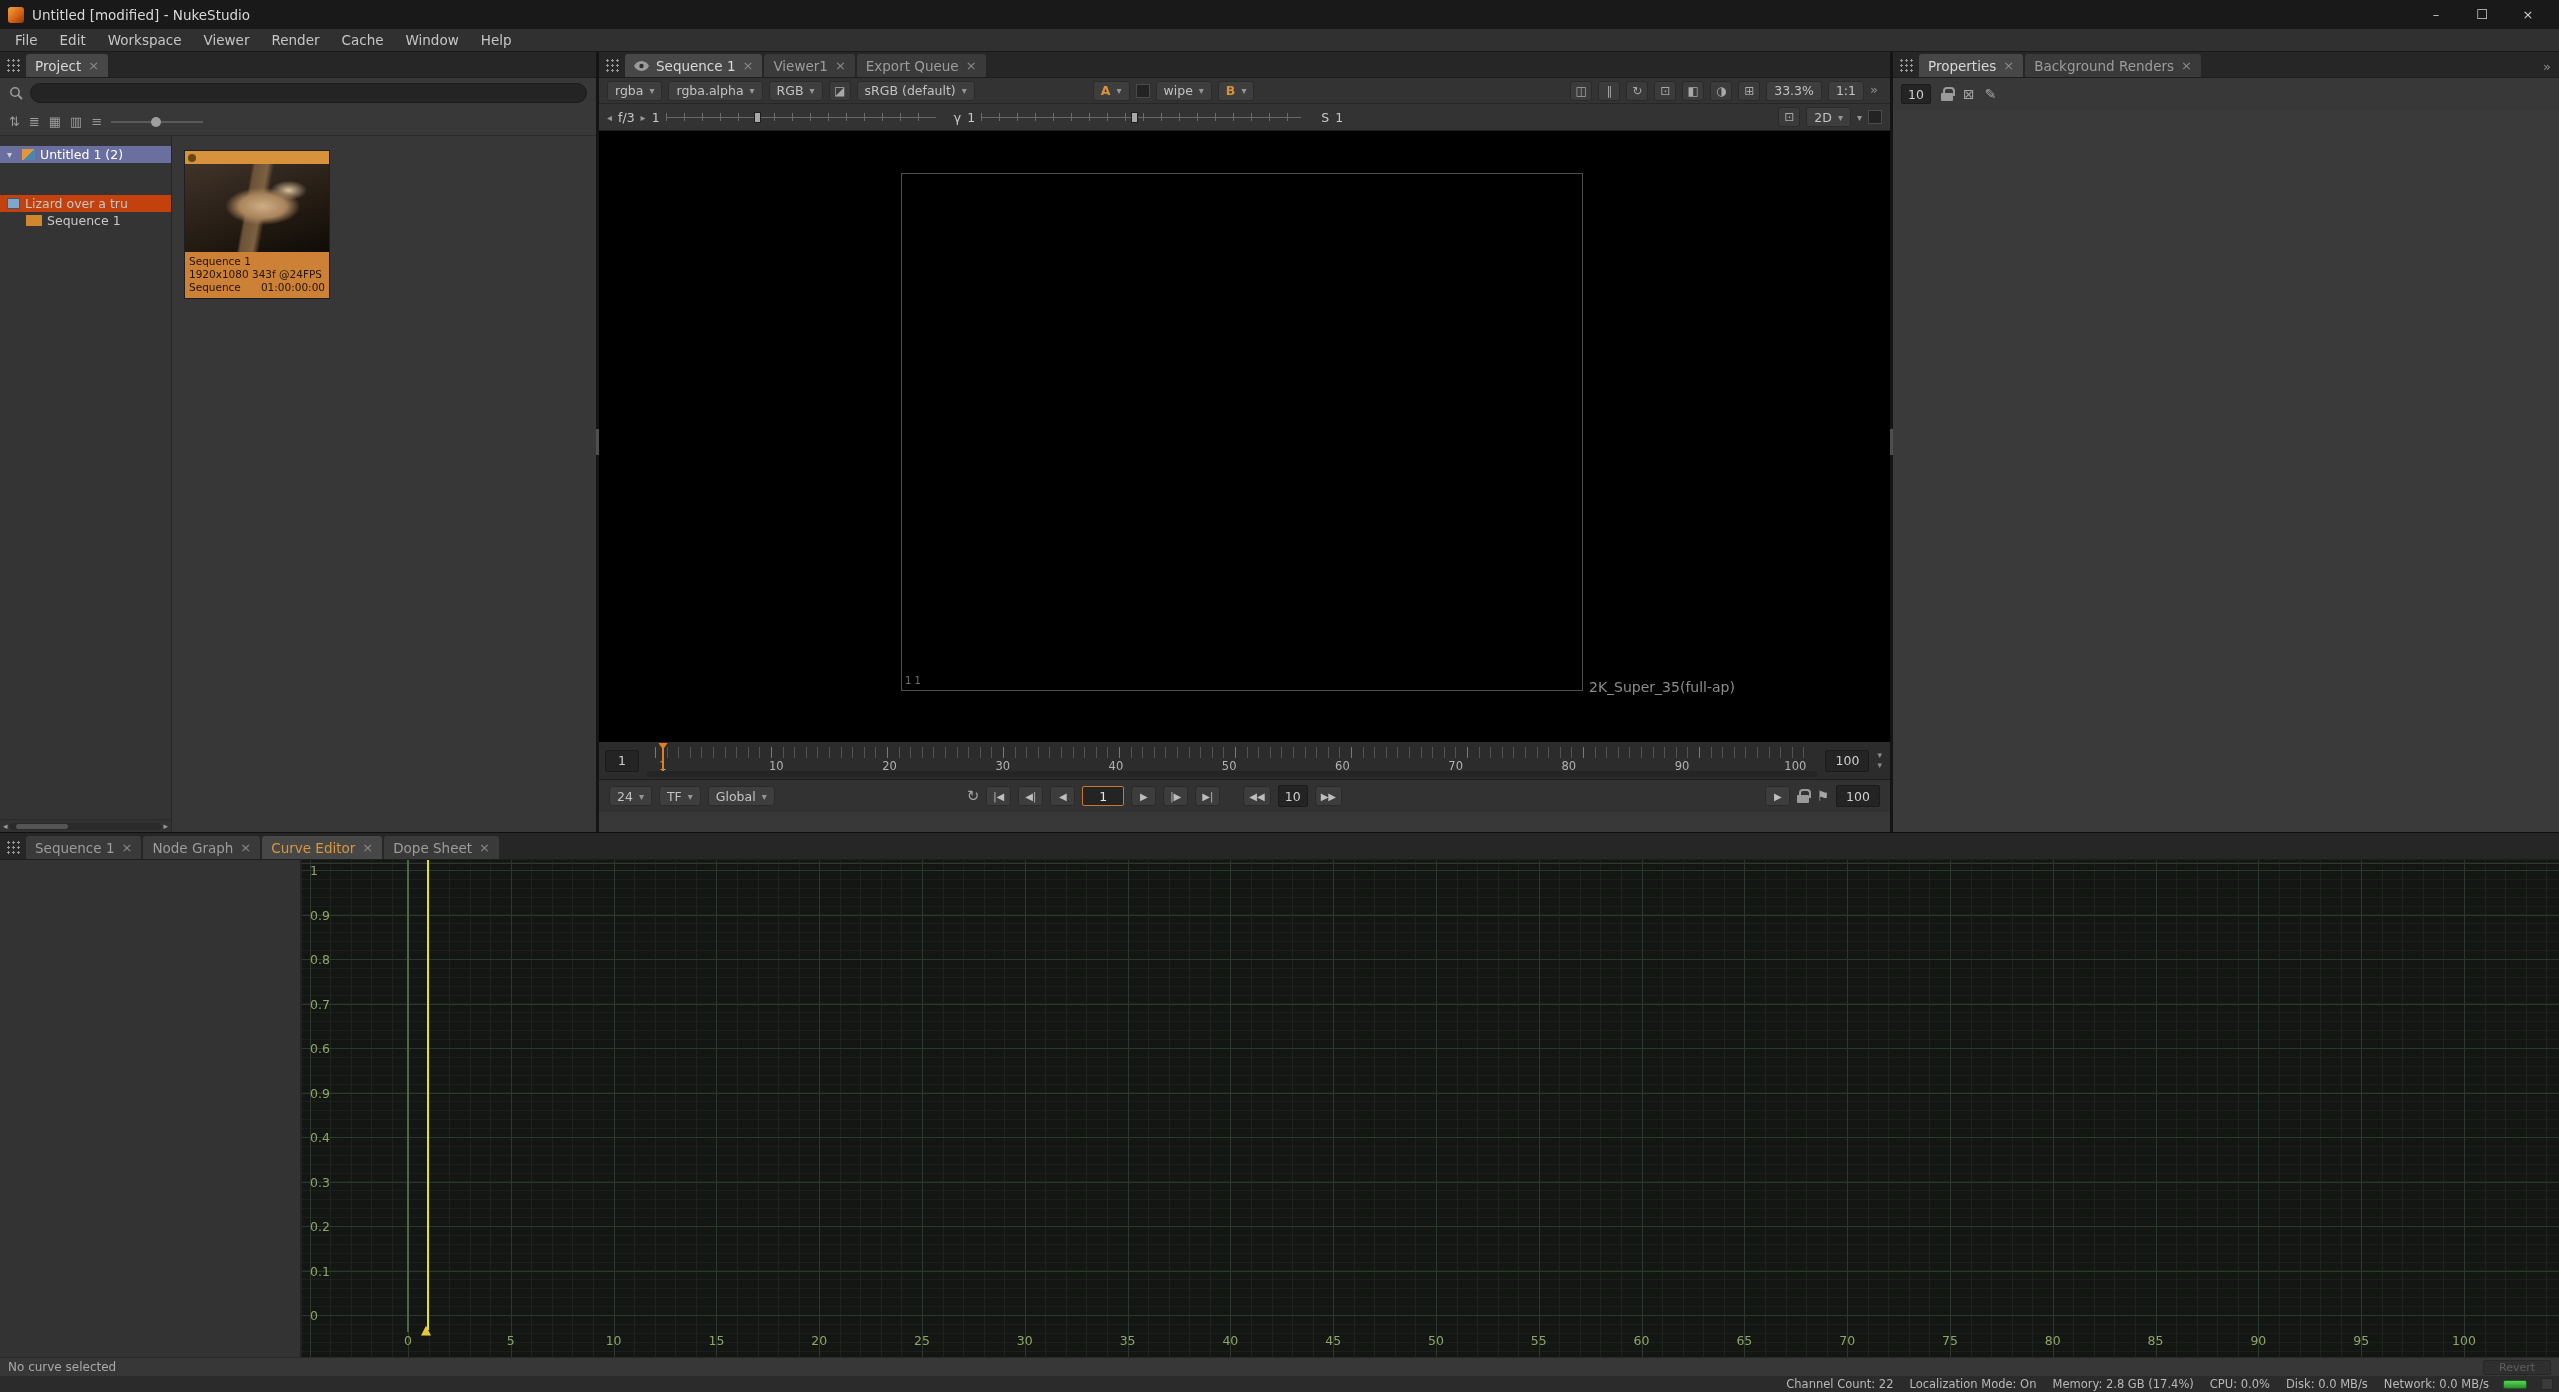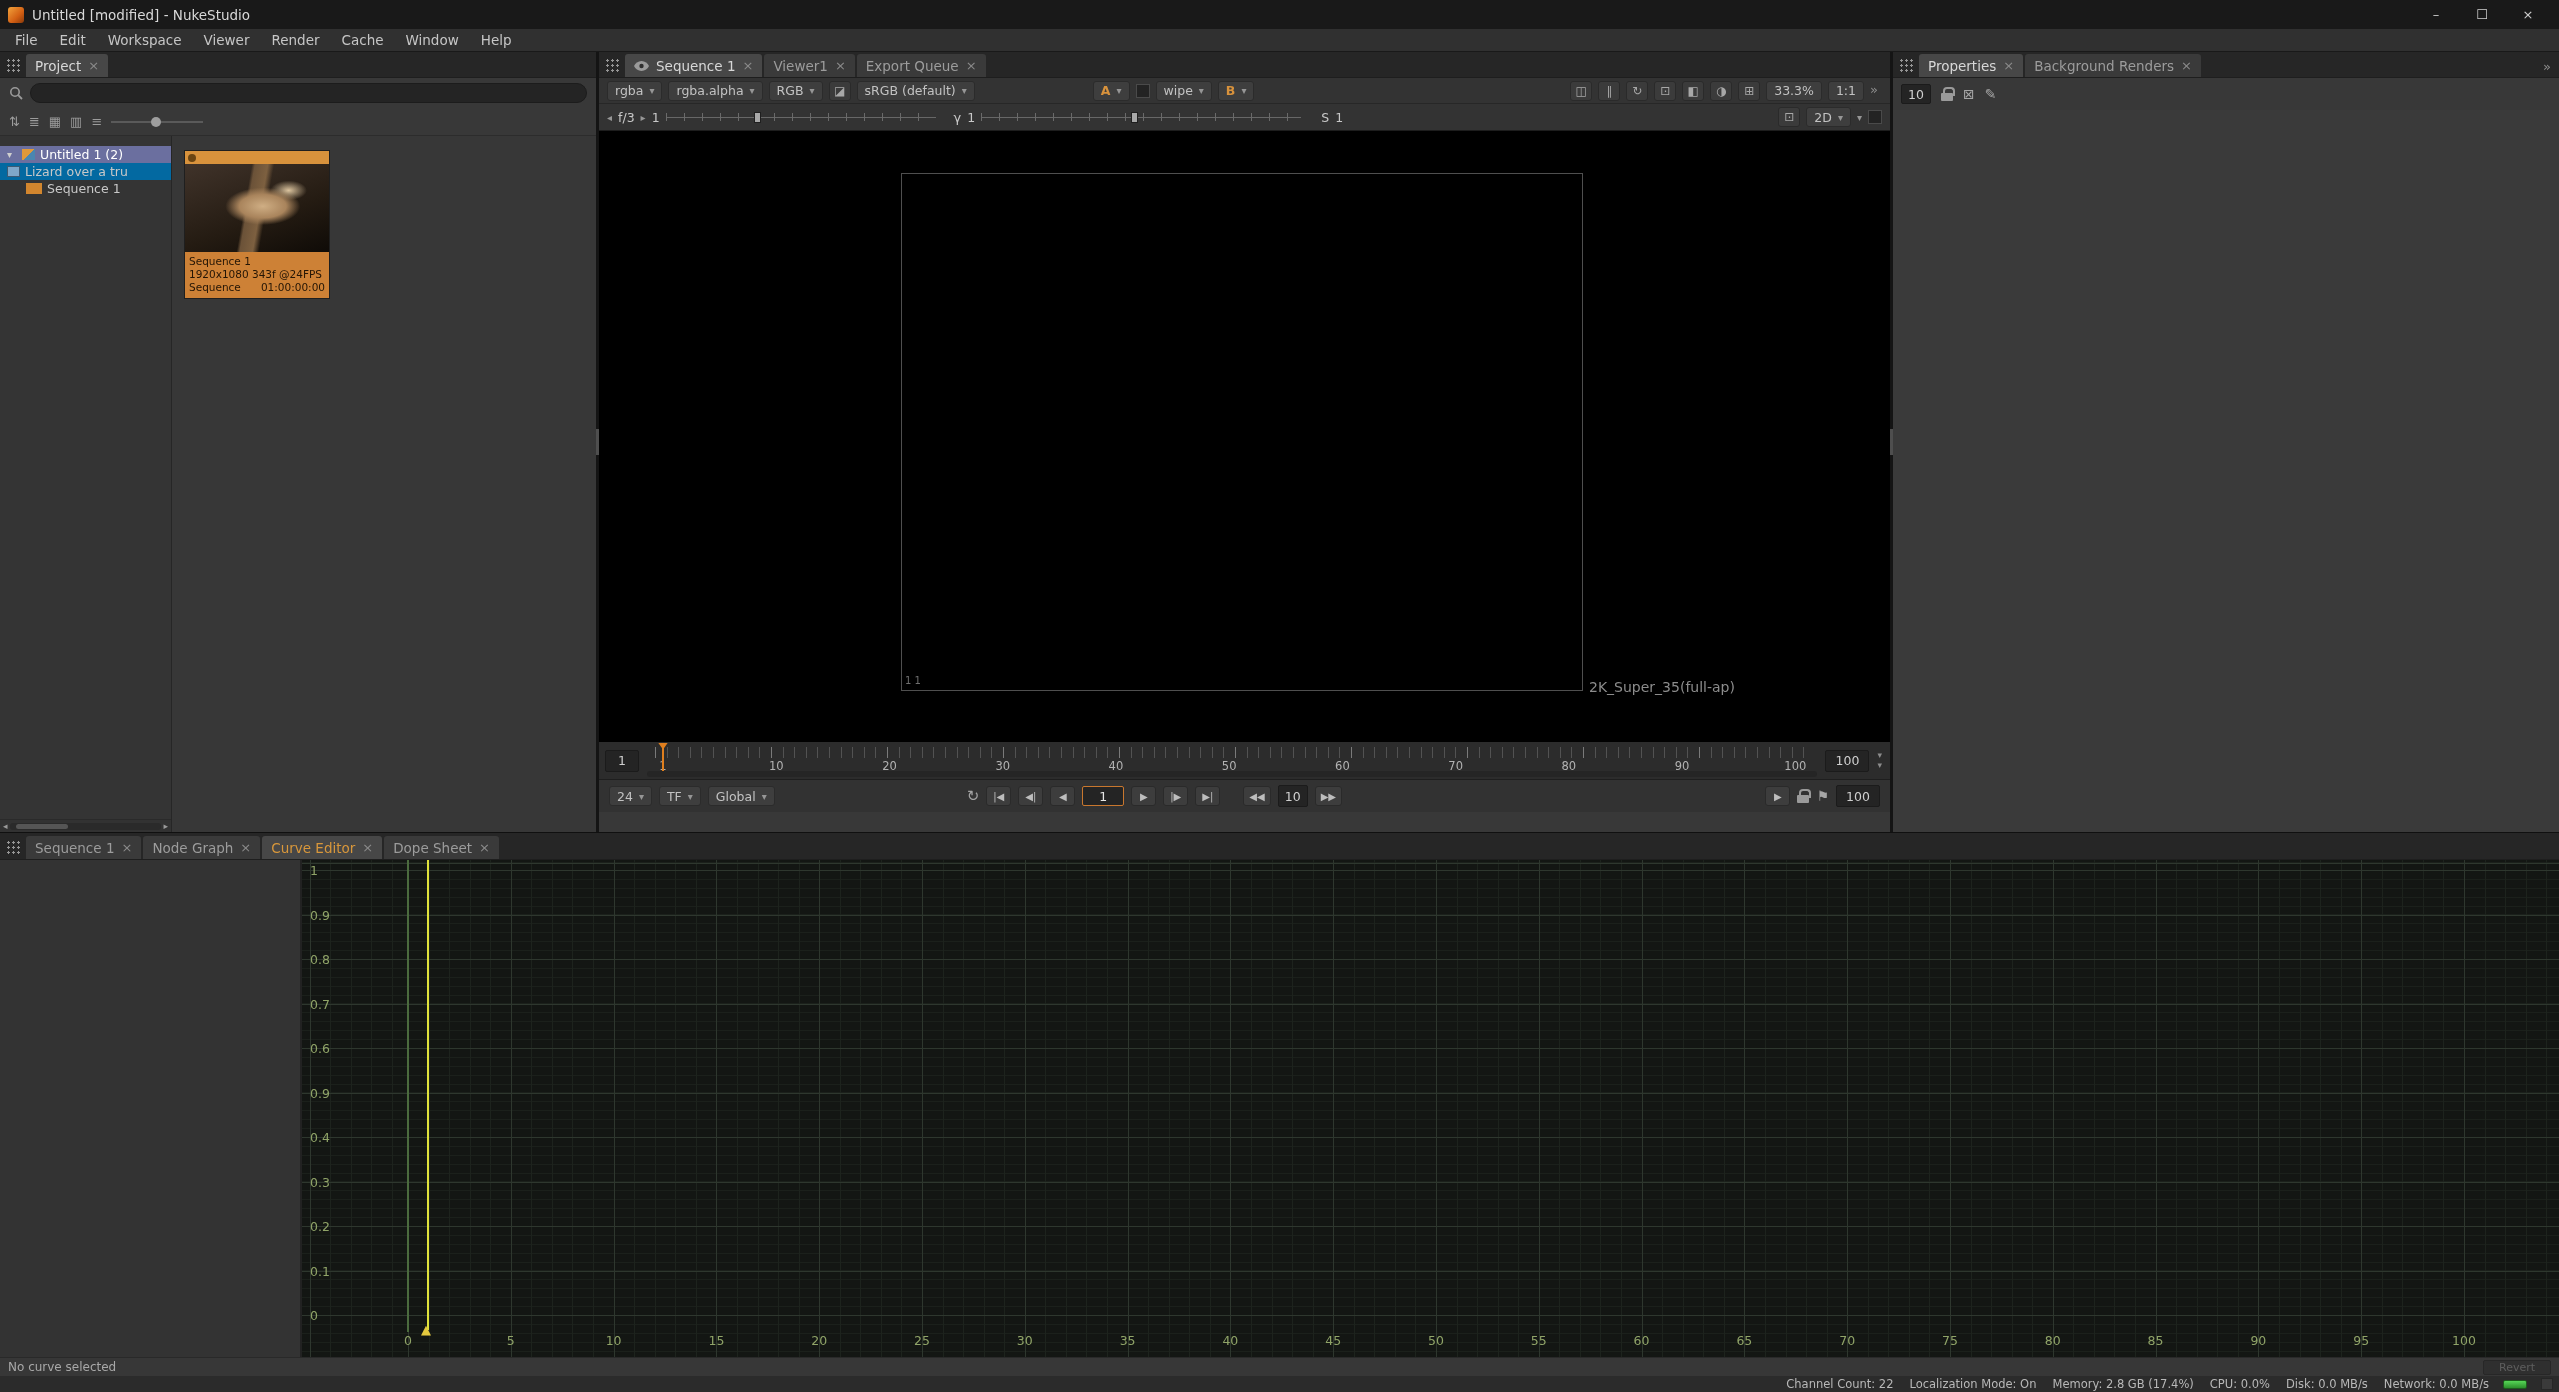--- a/index.html
+++ b/index.html
@@ -40,21 +40,21 @@
   .browser-toolbar{height:28px;display:flex;align-items:center;gap:9px;padding:0 9px;color:#9c9c9c;font-size:13px;border-bottom:1px solid #2c2c2c;}
   .tb-icon{font-size:13px;color:#9c9c9c;}
   .hslider{position:relative;width:92px;height:14px;}
   .hslider .track{position:absolute;top:6px;left:0;right:0;height:2px;background:#5a5a5a;}
   .hslider .handle{position:absolute;top:2px;left:40px;width:10px;height:10px;border-radius:50%;background:#9e9e9e;}
   .browser-body{flex:1;display:flex;min-height:0;}
   .tree-col{width:172px;background:#343434;border-right:1px solid #262626;padding-top:10px;display:flex;flex-direction:column;position:relative;}
   .tree-rows{flex:1;}
   .tree-row{height:17px;display:flex;align-items:center;gap:5px;padding:0 2px 0 7px;font-size:12.5px;color:#c8c8c8;white-space:nowrap;overflow:hidden;}
   .tree-row.selected{background:#6b6f9f;color:#fff;}
-  .tree-row.kind-clip{background:#0369a1;}
+  .tree-row.kind-clip{background:#c2410c;margin-top:32px;}
   .tree-row.kind-sequence{padding-left:26px;}
   .tw{font-size:10px;color:#cfcfcf;width:10px;}
   .ticon{display:inline-block;width:13px;height:11px;flex:none;}
   .kind-project .ticon{background:linear-gradient(135deg,#e0993a 0 50%,#4a86b0 50% 100%);}
   .kind-clip .ticon{background:#7fa7c9;border:1px solid #3c5a74;}
   .kind-sequence .ticon{width:16px;background:#d2862e;}
   .hscroll{height:13px;display:flex;align-items:center;gap:2px;padding:0 3px;border-top:1px solid #2a2a2a;background:#323232;}
   .sarr{font-size:9px;color:#9a9a9a;}
   .strack{flex:1;height:7px;background:#2a2a2a;border-radius:3px;position:relative;}
   .sthumb{position:absolute;left:6px;top:1px;width:52px;height:5px;background:#555;border-radius:3px;}

